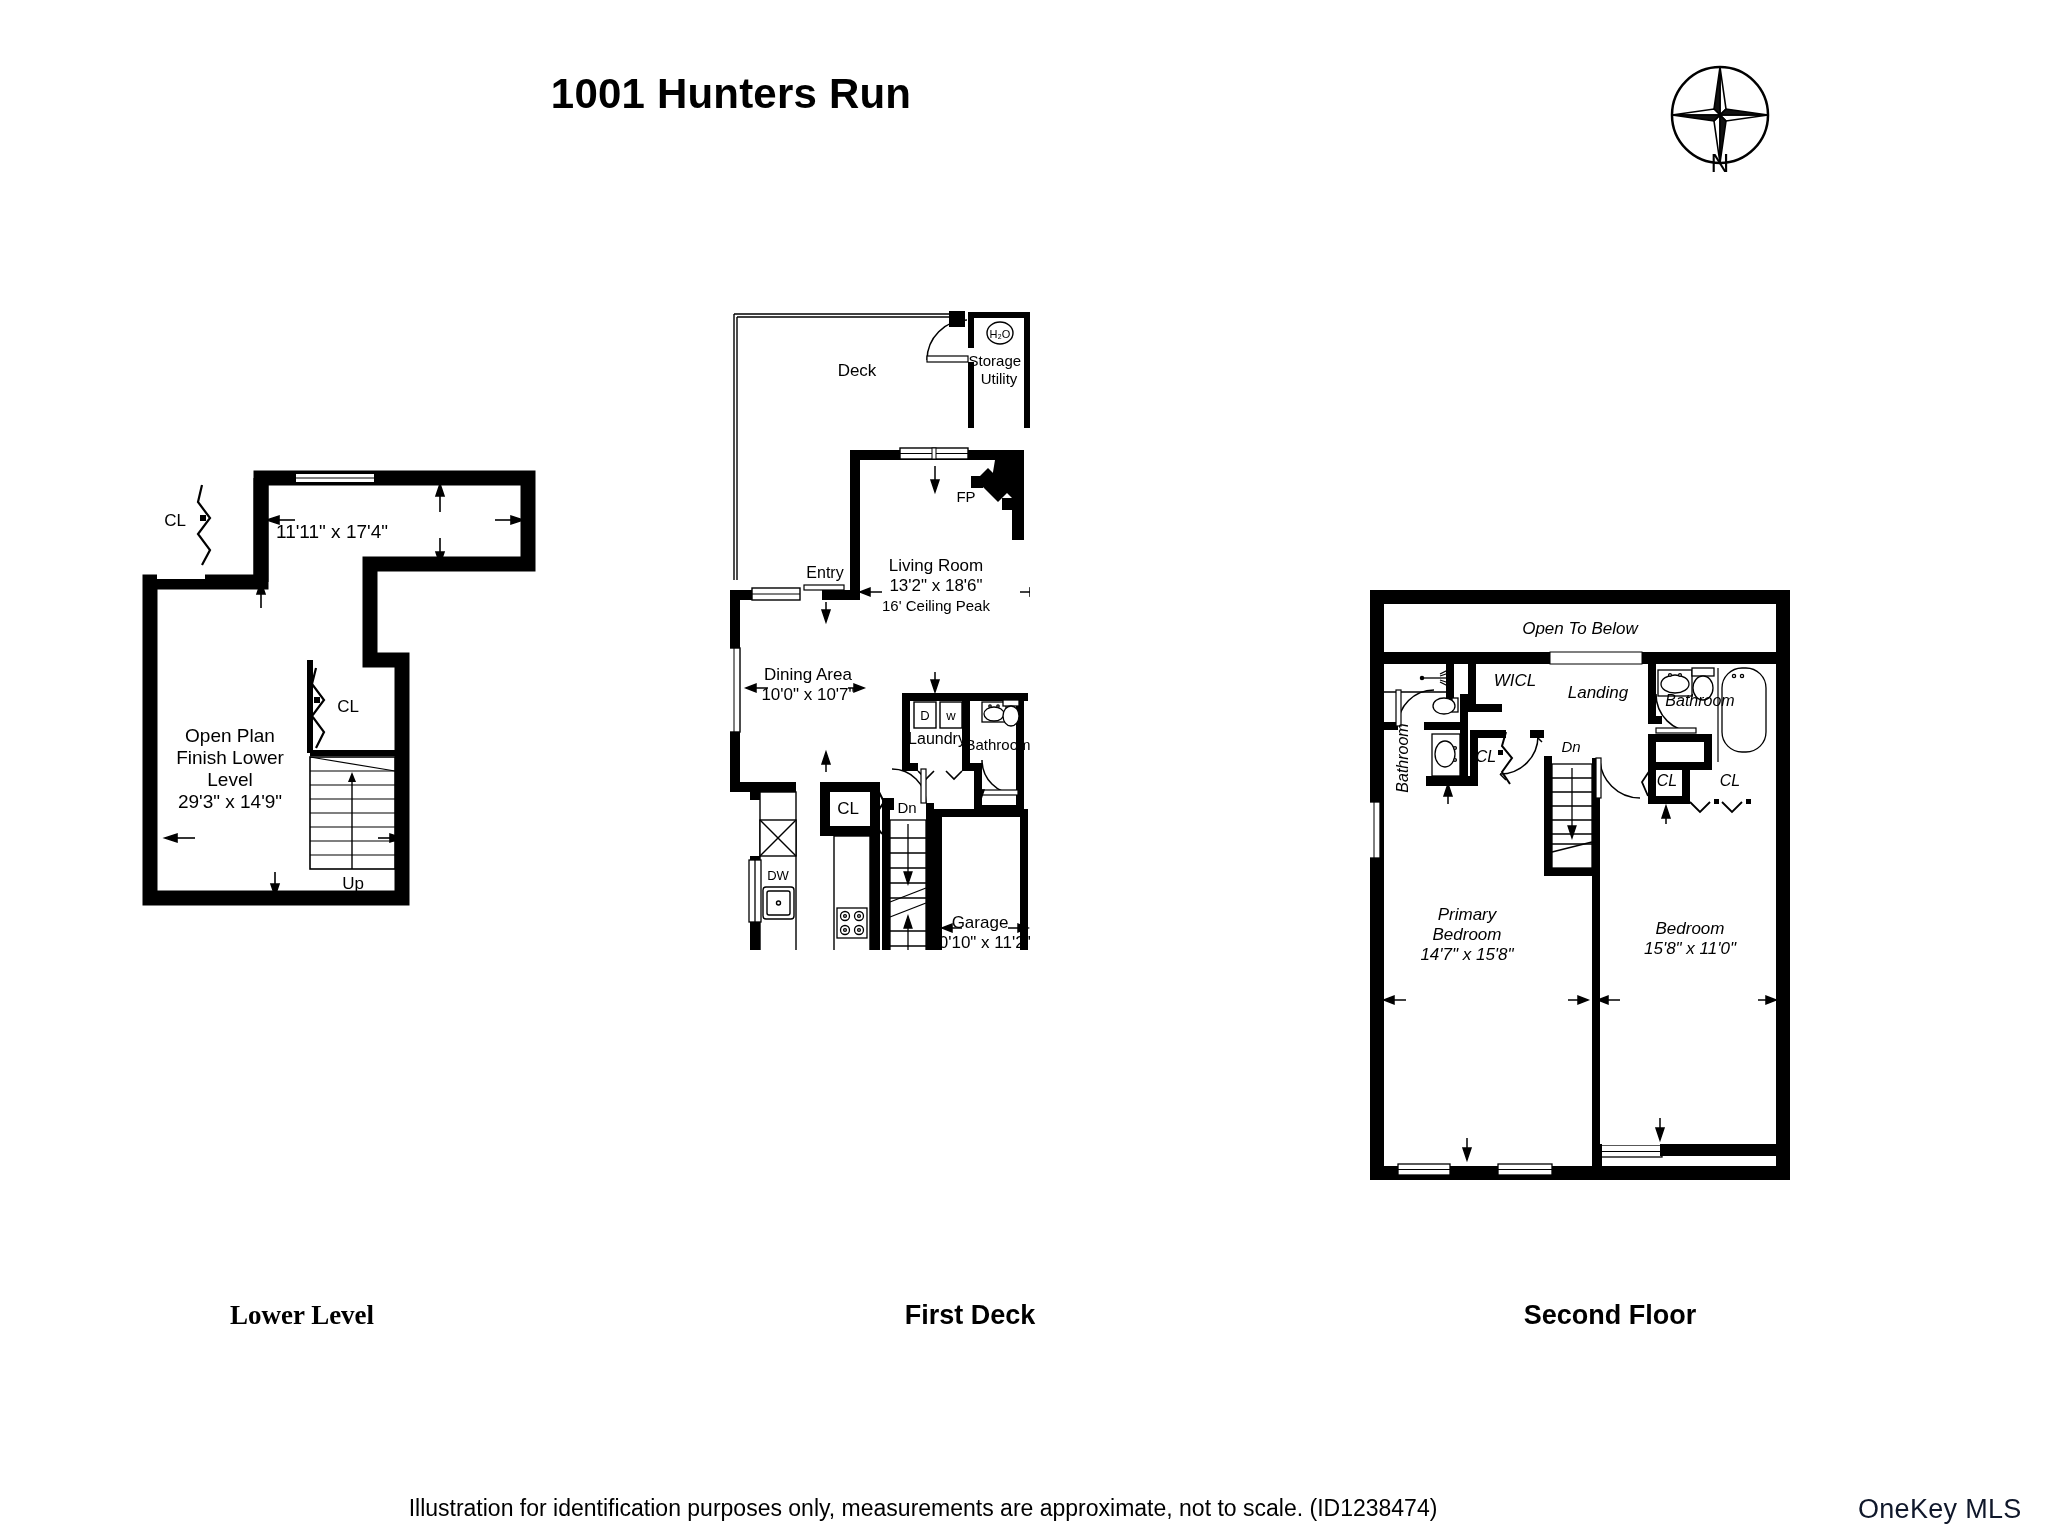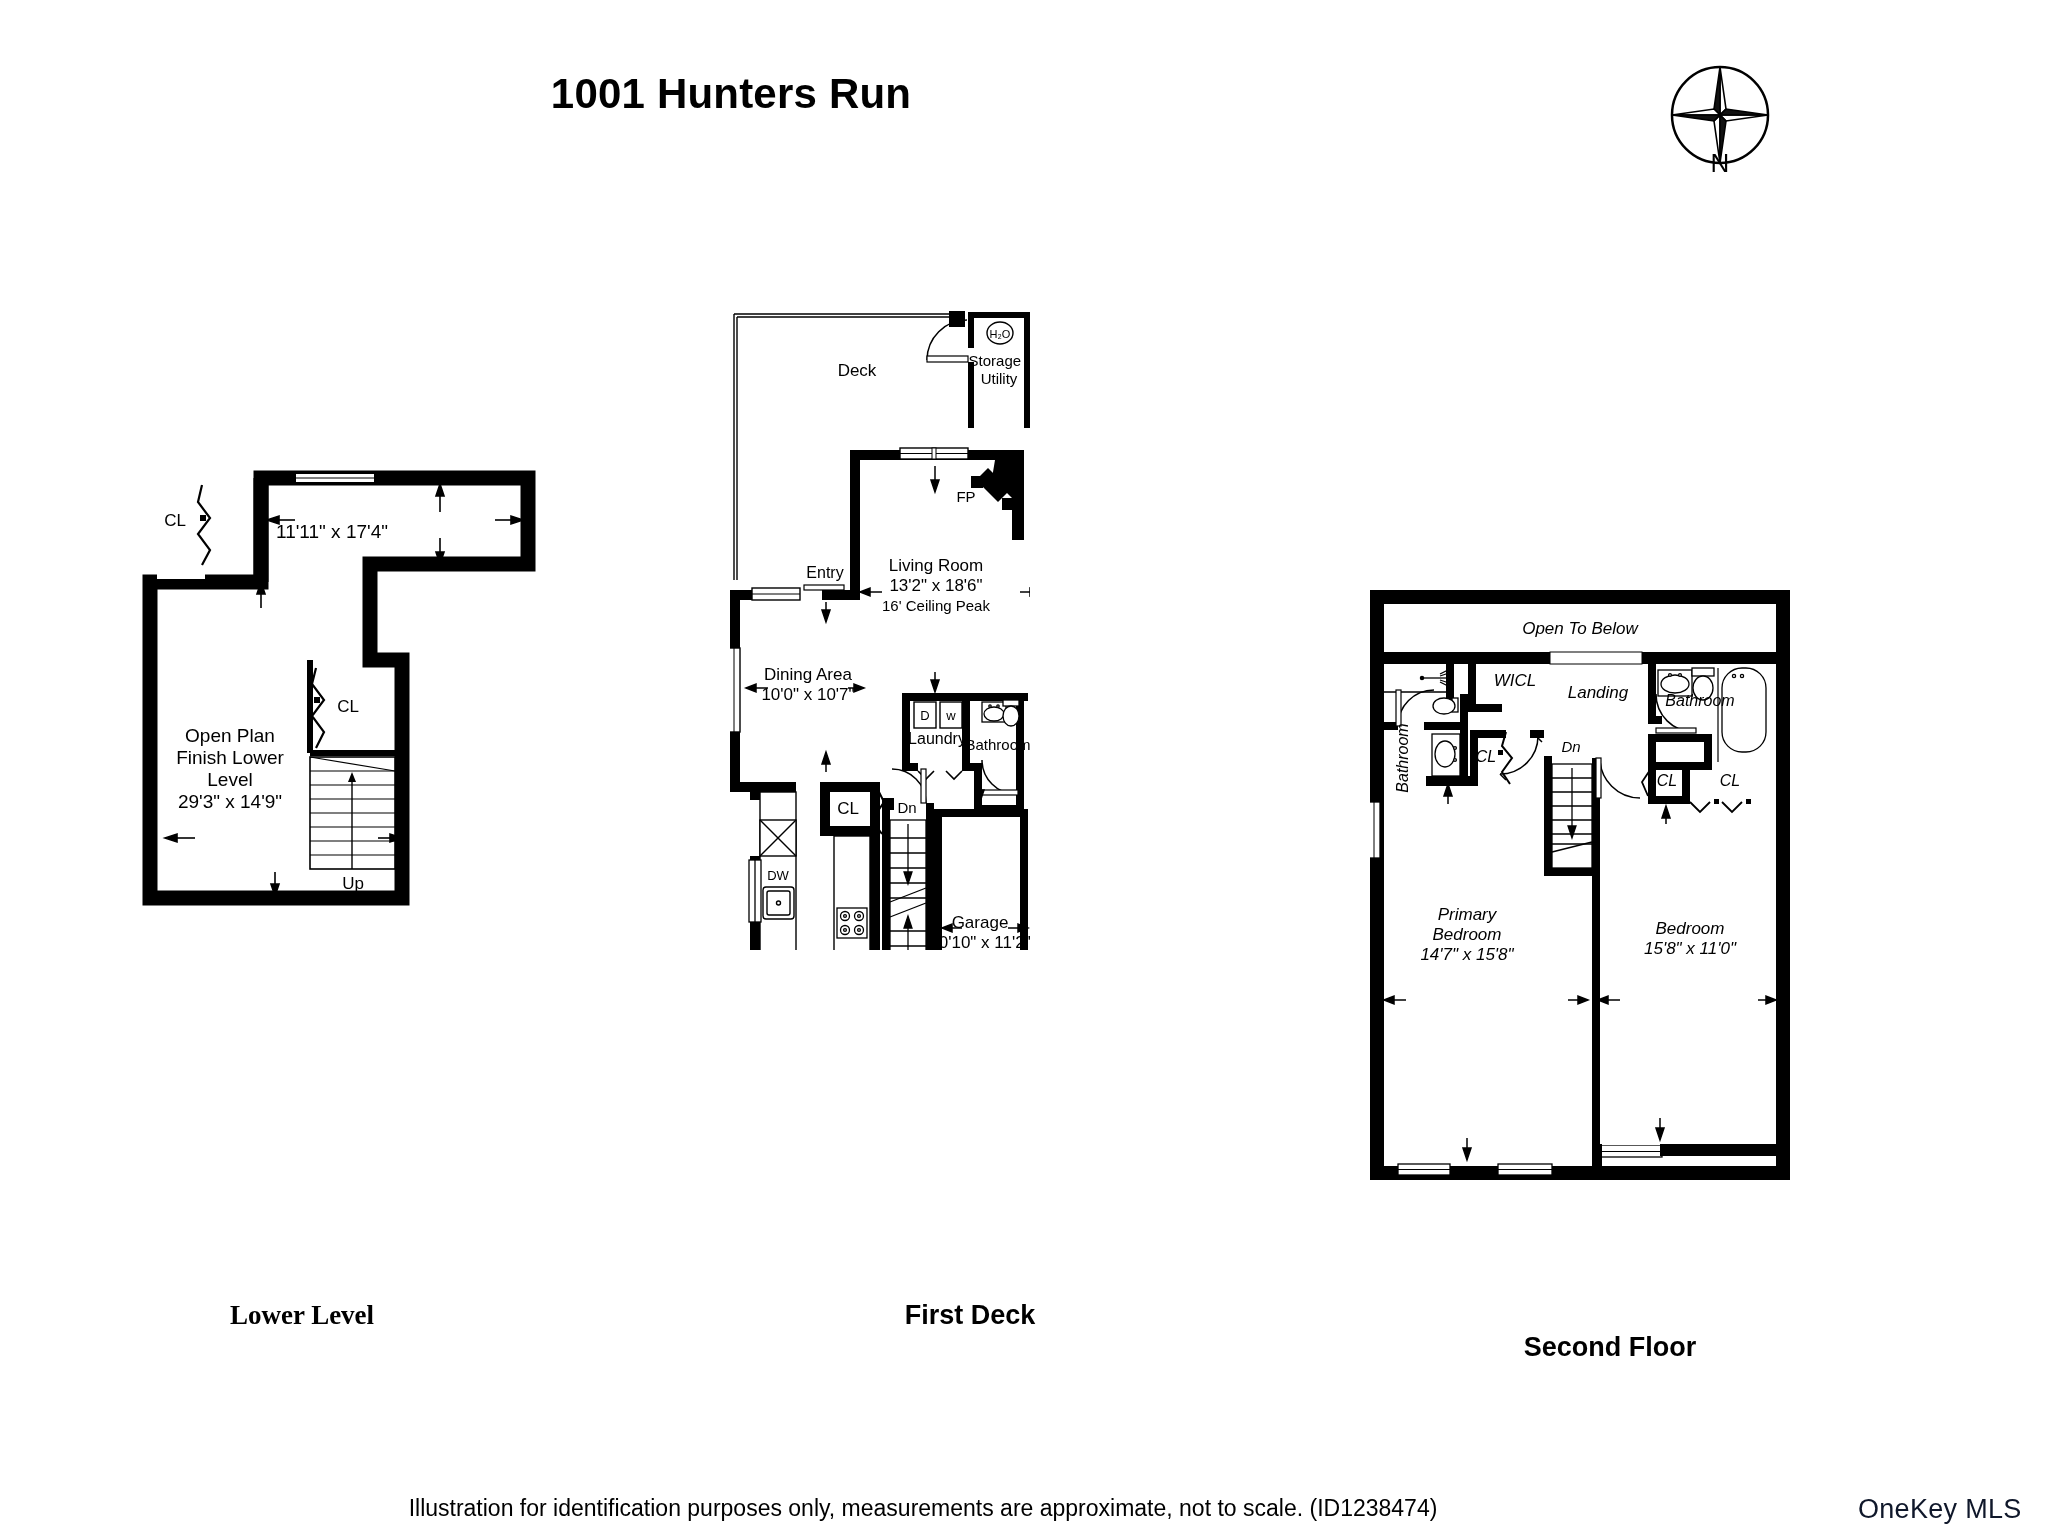--- a/index.html
+++ b/index.html
@@ -9,21 +9,21 @@
   .title{
     position:absolute;left:0;top:70px;width:1400px;text-align:center;
     font-size:42px;font-weight:bold;letter-spacing:0.2px;margin-left:31px;
   }
   .compass{position:absolute;left:1660px;top:55px;width:120px;height:120px;}
   .compass-n{position:absolute;left:1660px;top:148px;width:120px;text-align:center;font-size:26px;}
 
   .floorlabel{position:absolute;font-size:27px;font-weight:bold;text-align:center;}
   #lbl-lower{left:112px;top:1300px;width:380px;font-family:Liberation Serif, serif;}
   #lbl-first{left:800px;top:1300px;width:340px;}
-  #lbl-second{left:1420px;top:1332px;width:380px;}
+  #lbl-second{left:1420px;top:1300px;width:380px;}
 
   .footer{
     position:absolute;left:0;top:1495px;width:1750px;text-align:center;
     font-size:23px;
     padding-left:48px;
   }
   .brand{
     position:absolute;left:1858px;top:1494px;font-size:27px;color:#0f172a;
     letter-spacing:0.3px;
   }

